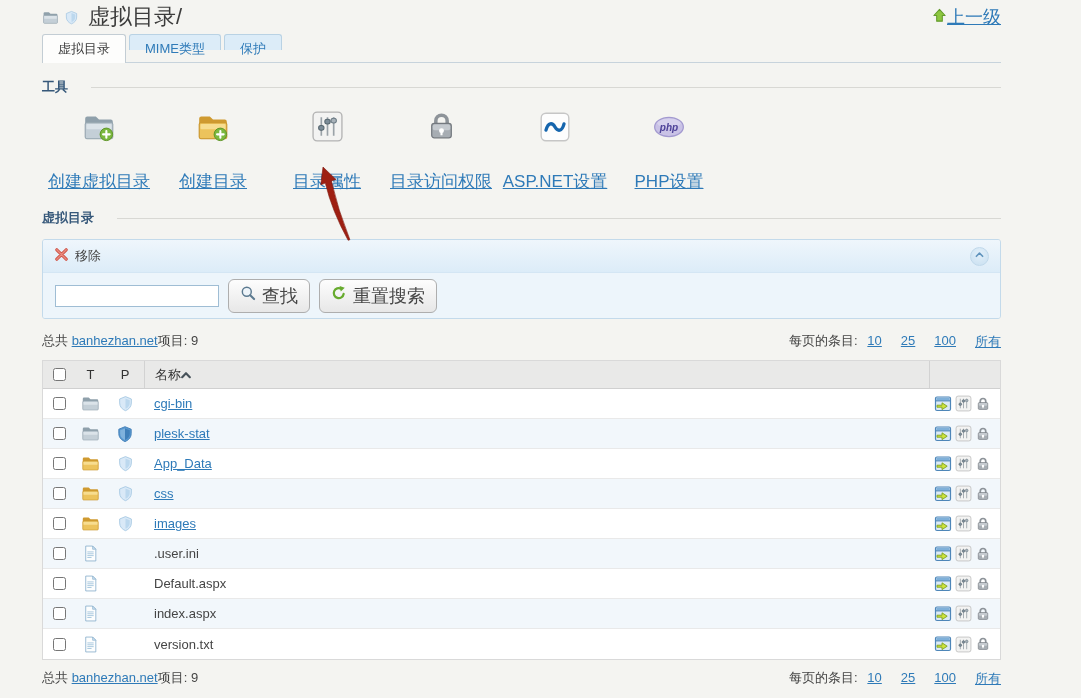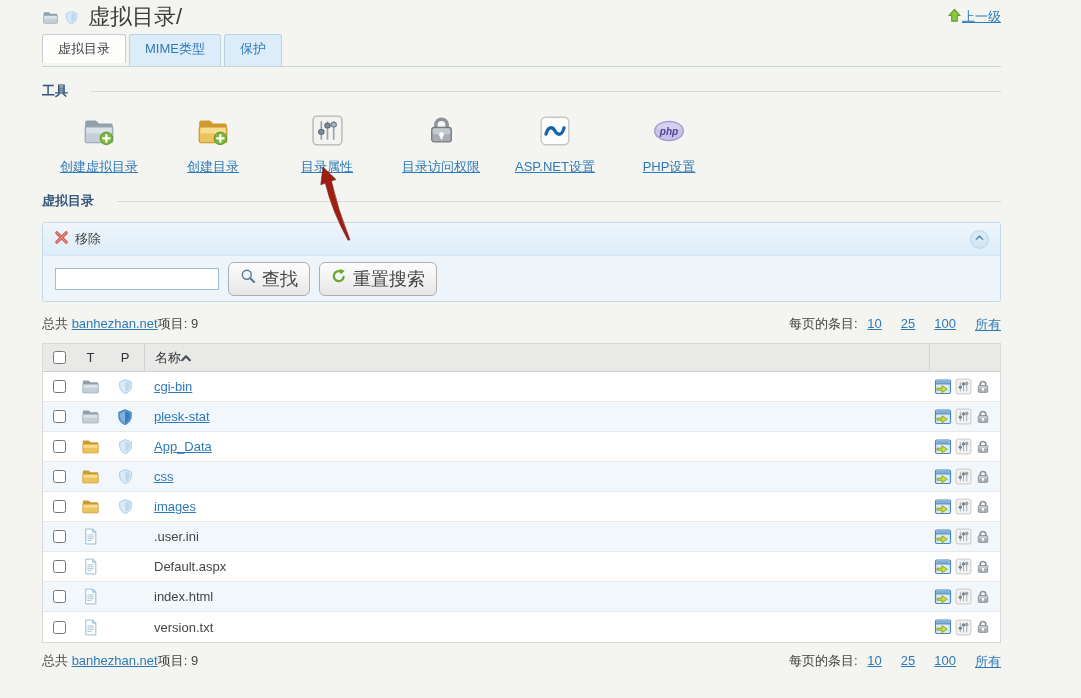--- a/index.html
+++ b/index.html
@@ -10,43 +10,43 @@
   }
   .page { position:relative; width:1081px; height:698px; }
   .defs { position:absolute; width:0; height:0; overflow:hidden; }
   .content { margin-left:42px; width:959px; }
 
   
   .titlebar { display:flex; align-items:center; padding-top:4px; height:30px; }
   .ticon { display:inline-flex; margin-right:5px; }
   .title { font-size:22px; font-weight:normal; color:#3c3c3c; margin-left:4px; }
   .up-link { margin-left:auto; display:inline-flex; align-items:center; 
-             color:#2e7ab8; font-size:13px; text-decoration:none; cursor:pointer; }
+             color:#2e7ab8; font-size:18px; text-decoration:none; cursor:pointer; }
   .up-link .ul { text-decoration:underline; }
 
   
   .tabs { display:flex; gap:3px; margin-top:4px; border-bottom:1px solid #c7d3dc; padding-left:0; }
-  .tab { padding:0 15px; height:32px; line-height:27px; font-size:13px; cursor:pointer;
+  .tab { padding:0 15px; height:16px; line-height:27px; font-size:13px; cursor:pointer;
          border:1px solid #b9d2e4; border-bottom:none; border-radius:3px 3px 0 0;
          background:#dcecf8; color:#2e7ab8; }
   .tab.active { background:#fdfdfc; color:#3c3c3c; border-color:#c3cdd4;
                 margin-bottom:-1px; height:29px; }
 
   
   .section-head { display:flex; align-items:center;gap:13px; }
   .sh-tools { margin-top:15px; }
   .sh-list { margin-top:16px; }
   .section-title { font-size:13px; font-weight:bold; color:#36587a; white-space:nowrap; }
   .section-line { flex:1; height:1px; background:#d8d8d4; margin-left:10px; }
 
   
   .tools { display:flex; margin-top:14px; }
   .tool { width:114px; display:flex; flex-direction:column; align-items:center; cursor:pointer; }
   .tool-icon { height:38px; display:flex; align-items:flex-start; }
-  .tool-label { margin-top:6px; font-size:13px; color:#2e7ab8; text-decoration:underline; cursor:pointer; }
+  .tool-label { margin-top:22px; font-size:17px; color:#2e7ab8; text-decoration:underline; cursor:pointer; }
 
   
   .listbox { margin-top:12px; border:1px solid #c3daeb; border-radius:3px; overflow:hidden; }
   .toolbar-top { height:33px; background:linear-gradient(#eff6fc,#dcecf8);
                  border-bottom:1px solid #d4e6f4; display:flex; align-items:center; padding:0 11px; }
   .btn-remove { display:inline-flex; align-items:center; gap:6px; font-size:13px; color:#454545; cursor:pointer; }
   .collapse-btn { margin-left:auto; width:19px; height:19px; border-radius:50%;
                   background:radial-gradient(circle at 50% 35%, #e3f0fa, #c8dff0);
                   border:1px solid #c0d8ea; display:flex; align-items:center; justify-content:center; cursor:pointer; }
   .toolbar-search { height:45px; background:#edf5fb; display:flex; align-items:center; padding:0 12px; gap:9px; }
@@ -577,21 +577,21 @@
         <span class="col-check">
             <input type="checkbox" style="">
           </span>
         <span class="col-t">
             <svg width="17" height="17" viewBox="0 0 32 32">
               <use href="#sym-file"></use>
             </svg>
           </span>
         <span class="col-p"></span>
         <span class="col-name">
-            <span class="name-text">index.html</span>
+            <span class="name-text">index.aspx</span>
           </span>
         <span class="col-actions">
           <span class="act">
               <svg width="18" height="18" viewBox="0 0 18 18">
                 <use href="#sym-window-go"></use>
               </svg>
             </span>
           <span class="act">
               <svg width="17" height="17" viewBox="0 0 32 32">
                 <use href="#sym-sliders"></use>

